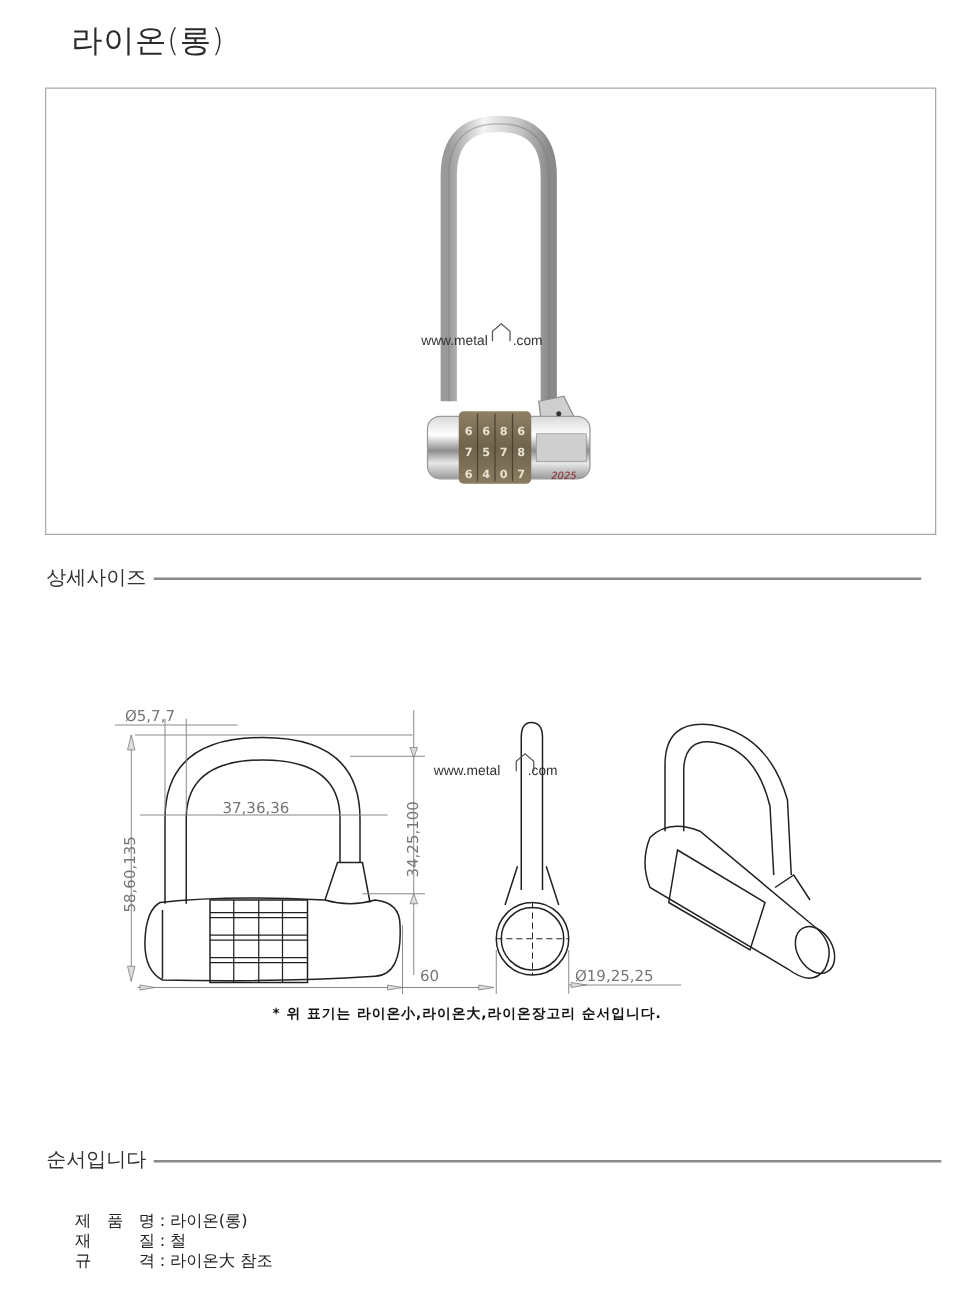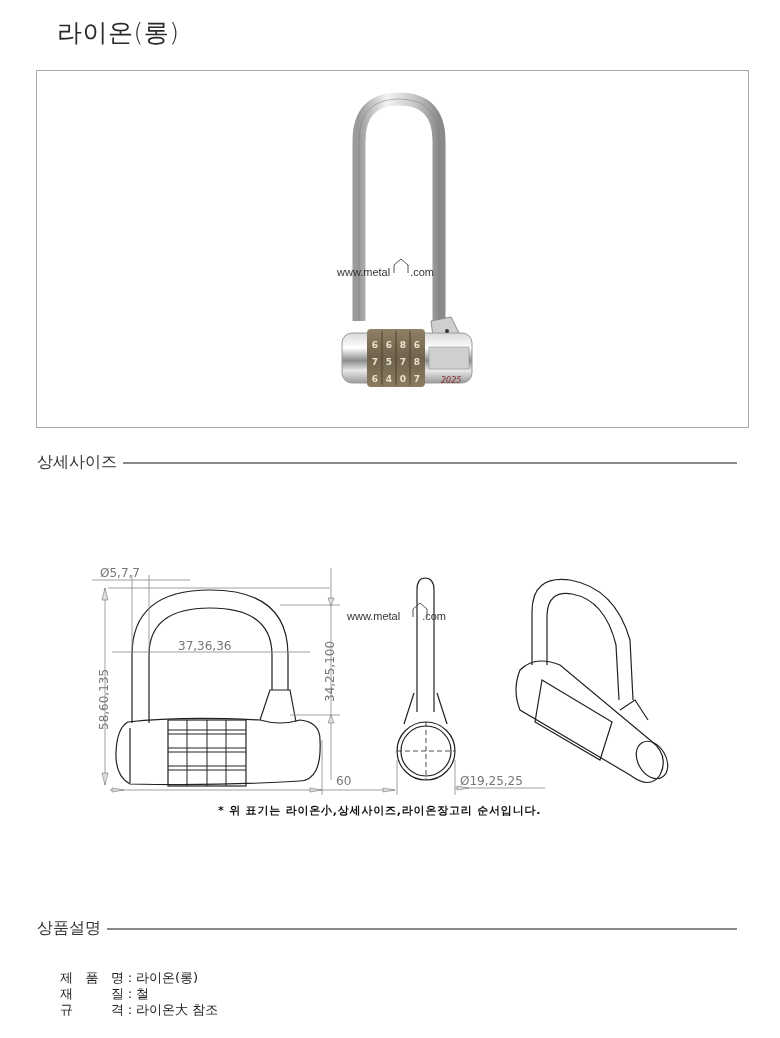--- a/index.html
+++ b/index.html
@@ -175,24 +175,24 @@
     <text x="334" y="702" transform="rotate(-90 334 702)">34,25,100</text>
     <text x="336" y="785">60</text>
     <text x="460" y="785">Ø19,25,25</text>
   </g>
   <g>
     <text x="347" y="620" class="watermark"><tspan>www.metal</tspan><tspan dx="22">.com</tspan></text>
     <path d="M413 617 L413 609 L420 603 L427 609 L427 617" fill="none" stroke="#555" stroke-width="1"></path>
   </g>
 </svg>
 
-<div class="note">* 위 표기는 라이온小,상세사이즈,라이온장고리 순서입니다.</div>
+<div class="note">* 위 표기는 라이온小,라이온大,라이온장고리 순서입니다.</div>
 
 <div class="section-head sec2">
-  <span class="label">상품설명</span>
+  <span class="label">순서입니다</span>
   <span class="rule"></span>
 </div>
 
 <div class="spec">
   <div class="spec-row">
     <span class="spec-key">
       <span>제</span>
         <span>품</span>
         <span>명</span>
     </span>

